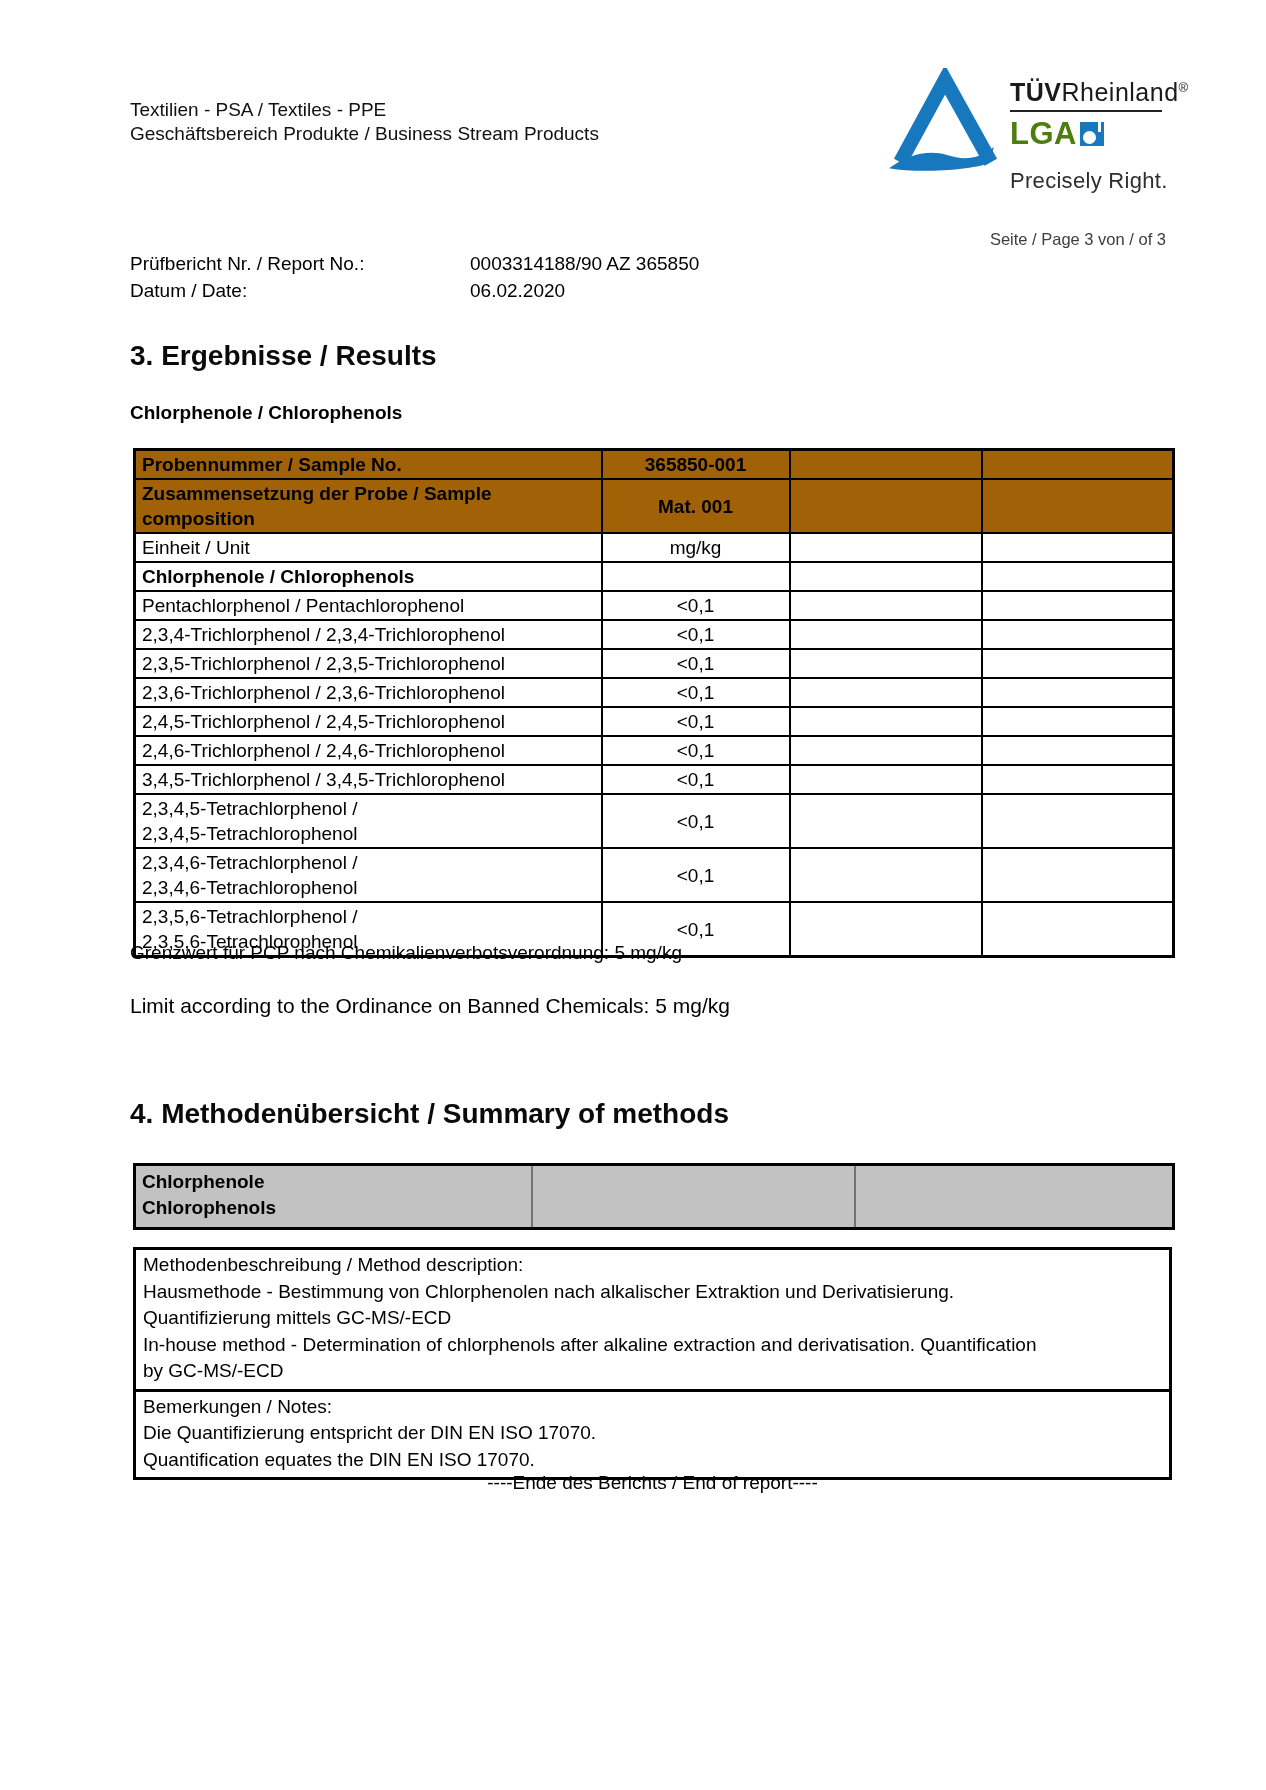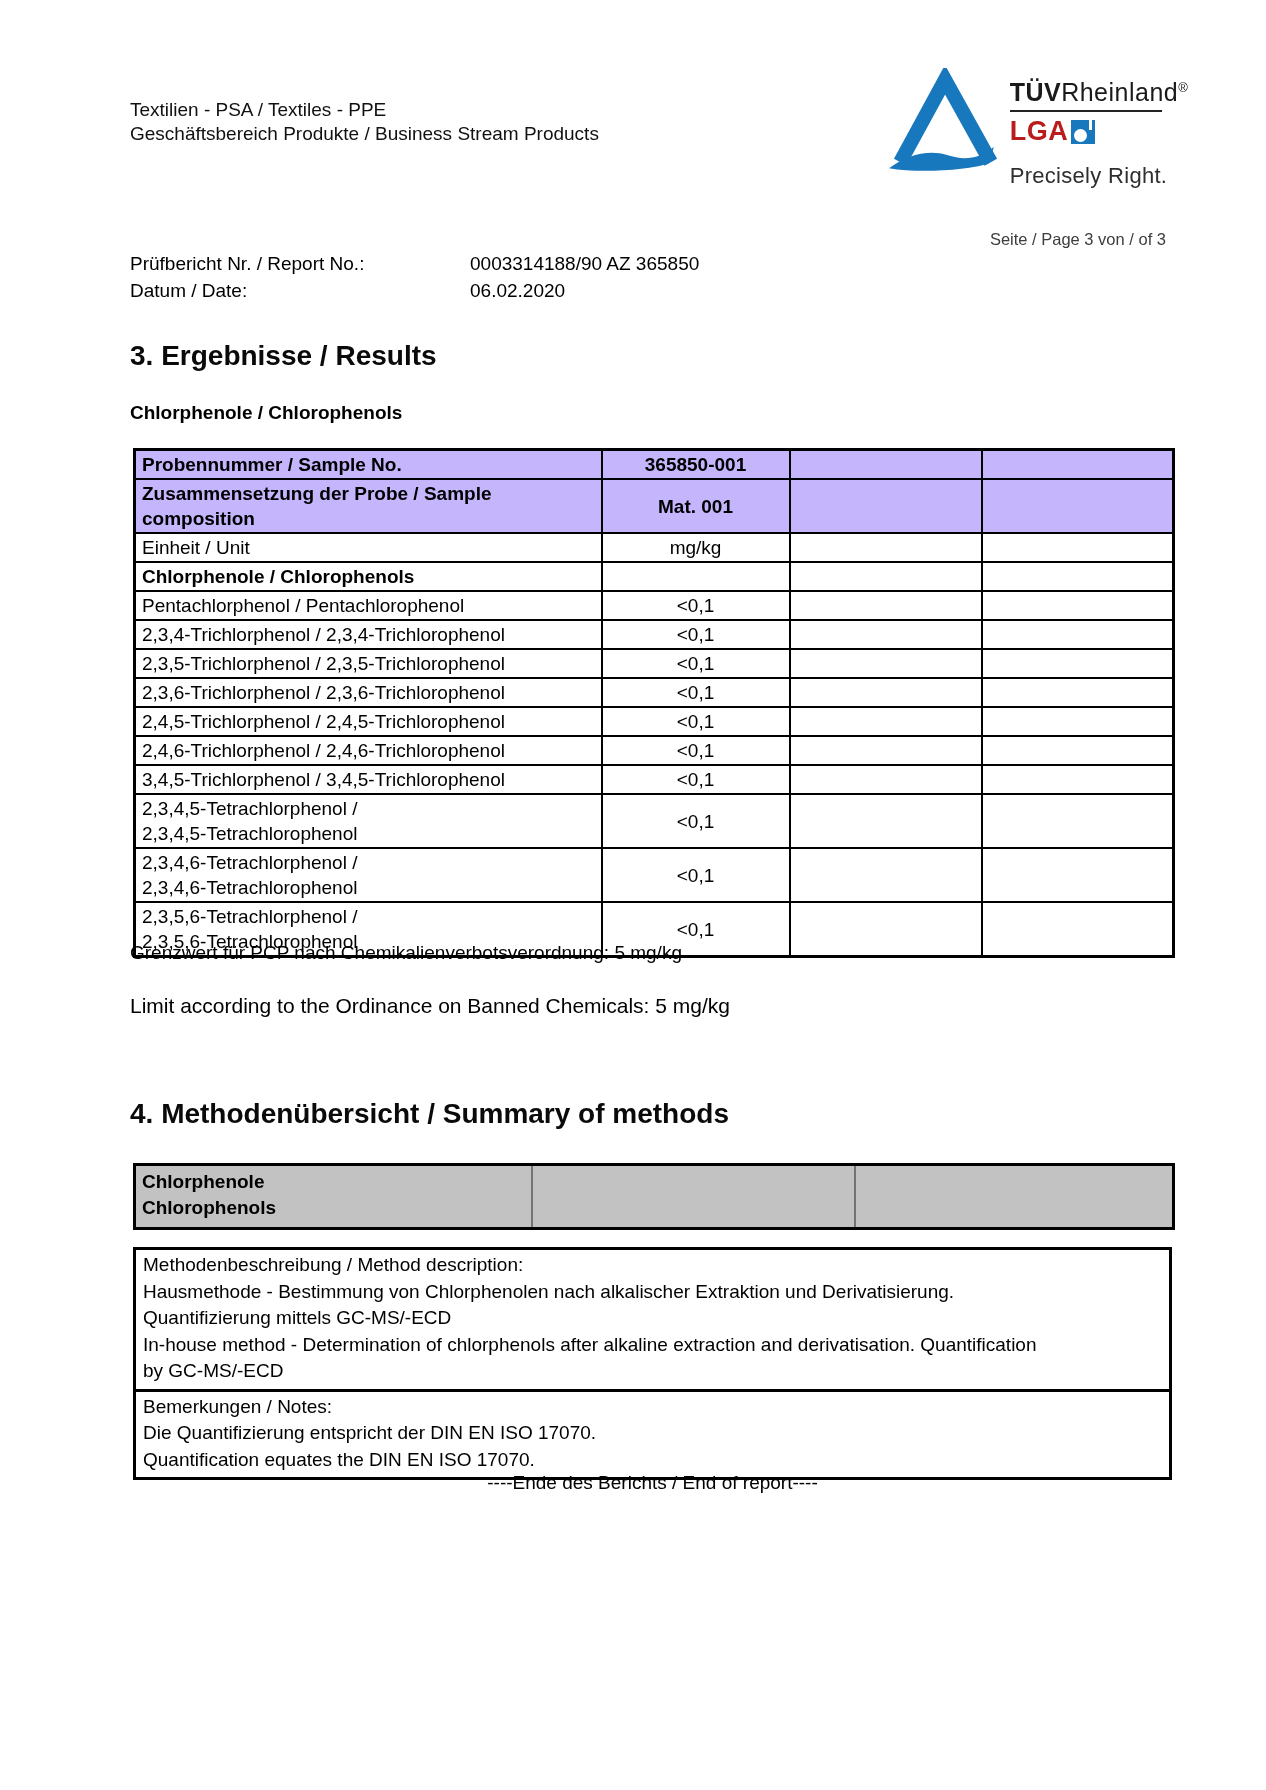--- a/index.html
+++ b/index.html
@@ -15,29 +15,29 @@
   }
 
   
   .dept-block {
     position: absolute; left: 130px; top: 98px;
     font-size: 19px; line-height: 24px; color: #111;
   }
   .logo-block {
     position: absolute; left: 888px; top: 68px; width: 300px;
   }
-  .logo-row { display: flex; align-items: flex-start; justify-content: center; }
+  .logo-row { display: flex; align-items: flex-start; }
   .logo-triangle { width: 112px; height: 110px; flex: 0 0 auto; }
   .logo-text { margin-left: 10px; padding-top: 10px; }
   .brand-line { font-size: 25px; color: #1a1a1a; letter-spacing: 0.5px; white-space: nowrap; }
   .brand-bold { font-weight: bold; }
   .brand-reg { vertical-align: super; font-size: 13px; }
   .brand-rule { border-top: 2px solid #222; width: 152px; margin: 3px 0 4px 0; }
   .lga-line { display: flex; align-items: center; }
-  .lga-text { color: #b91c1c; font-weight: bold; font-size: 27px; letter-spacing: 0.5px; }
+  .lga-text { color: #4d7c0f; font-weight: bold; font-size: 31px; letter-spacing: 0.5px; }
   .lga-mark {
     position: relative; width: 24px; height: 24px; background: #1878be;
     margin-left: 3px; display: inline-block;
   }
   .lga-mark .dot {
     position: absolute; left: 3px; bottom: 2px; width: 13px; height: 13px;
     background: #fff; border-radius: 50%;
   }
   .lga-mark .notch {
     position: absolute; right: 3px; top: 0; width: 3px; height: 10px; background: #fff;
@@ -76,21 +76,21 @@
     border: 2px solid #000; padding: 1px 6px; line-height: 25px;
     vertical-align: middle; background: #fff;
   }
   .results-table { border: 3px solid #000; }
   .results-table col.c1 { width: 467px; }
   .results-table col.c2 { width: 188px; }
   .results-table col.c3 { width: 192px; }
   .results-table col.c4 { width: 192px; }
   .results-table td.label { white-space: pre-line; }
   .results-table td.value { text-align: center; }
-  .results-table tr.gray td { background: #c4b5fd; }
+  .results-table tr.gray td { background: #a16207; }
   .results-table tr.bold td.label, .results-table tr.bold td.value { font-weight: bold; }
 
   
   .limit-de { position: absolute; left: 130px; top: 942px; font-size: 19px; }
   .limit-en { position: absolute; left: 130px; top: 994px; font-size: 21px; }
 
   
   .h-methods {
     position: absolute; left: 130px; top: 1098px;
     font-size: 28px; font-weight: bold; color: #0a0a0a;

